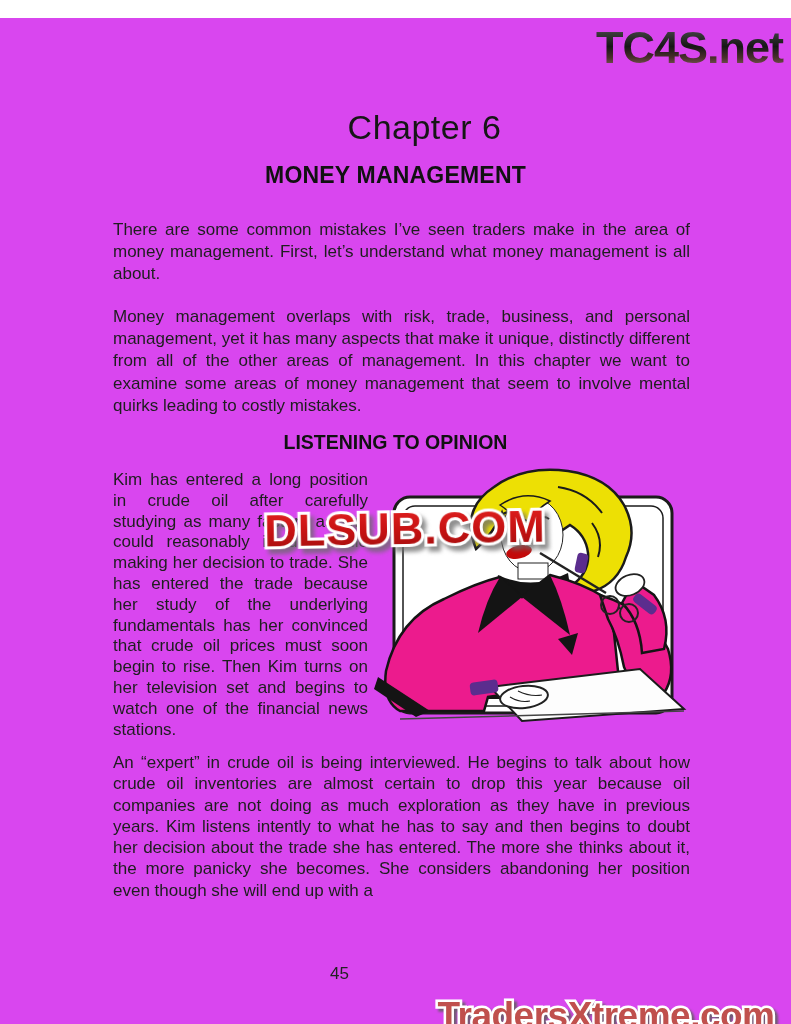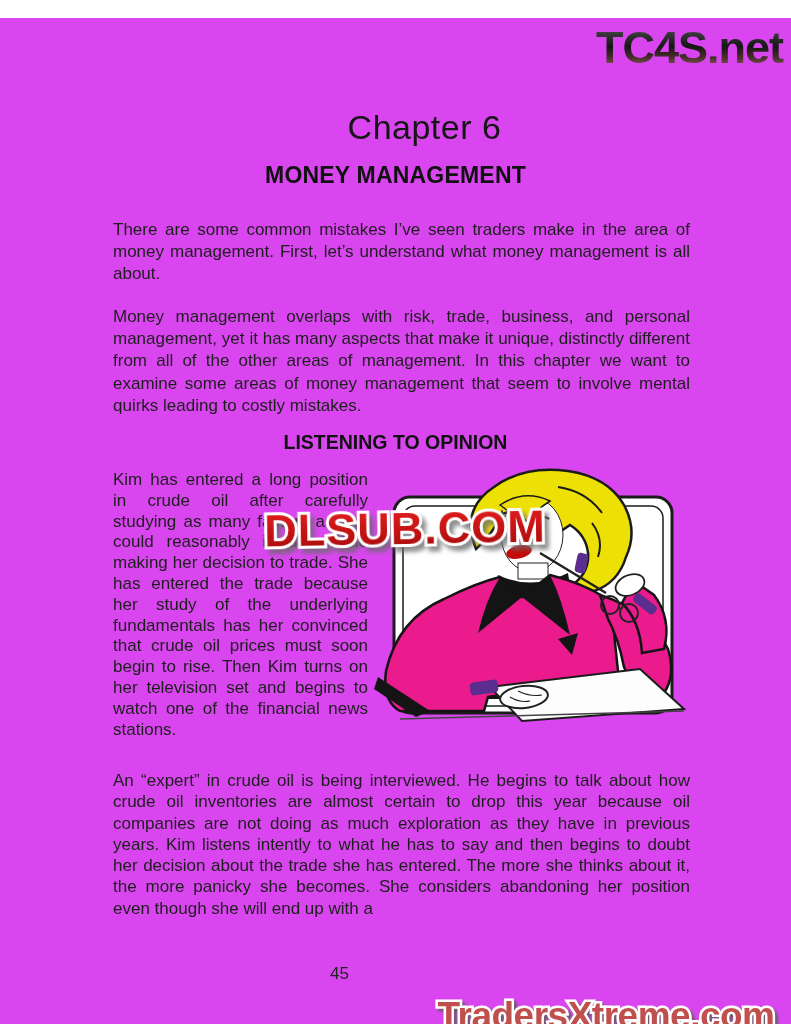--- a/index.html
+++ b/index.html
@@ -27,21 +27,21 @@
     letter-spacing:0.2px;
   }
   .para{
     position:absolute;left:113px;width:577px;
     font-size:17px;line-height:22.2px;
     text-align:justify;text-align-last:left;
     color:#1e1e1e;
   }
   .para-1{top:201px;}
   .para-2{top:288px;}
-  .para-3{top:752px;line-height:21.3px;}
+  .para-3{top:734px;line-height:21.3px;}
   .section-heading{
     position:absolute;top:413px;left:0;width:791px;
     text-align:center;font-size:19.5px;font-weight:700;color:#111;
   }
   .column-left{
     position:absolute;left:113px;top:452px;width:255px;
     font-size:17px;line-height:20.8px;
     text-align:justify;text-align-last:left;
     color:#1e1e1e;
   }

